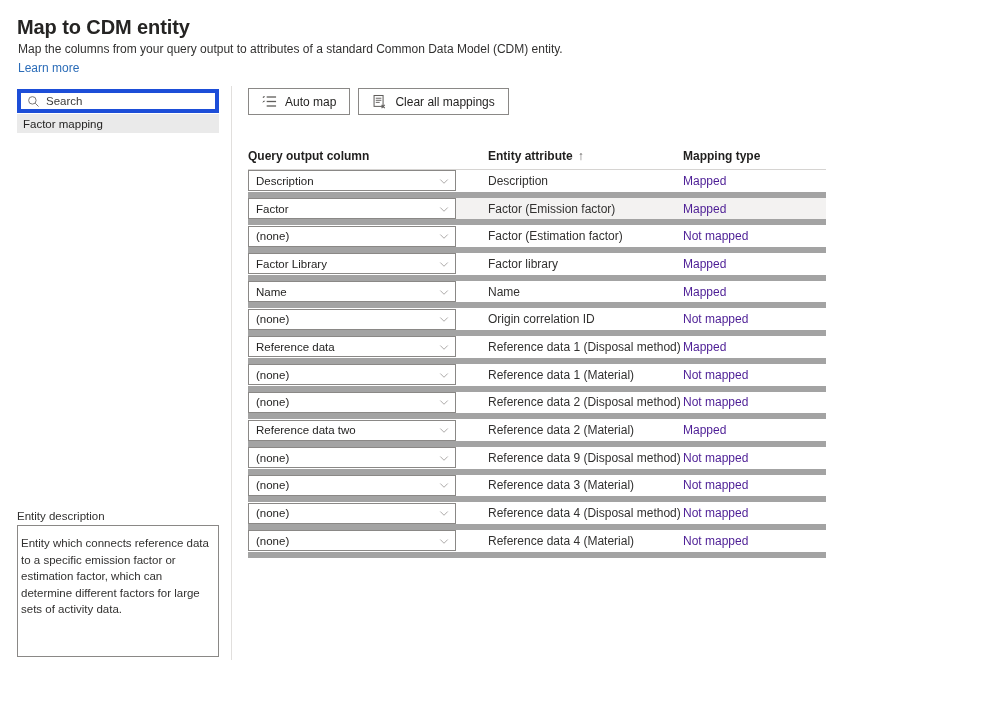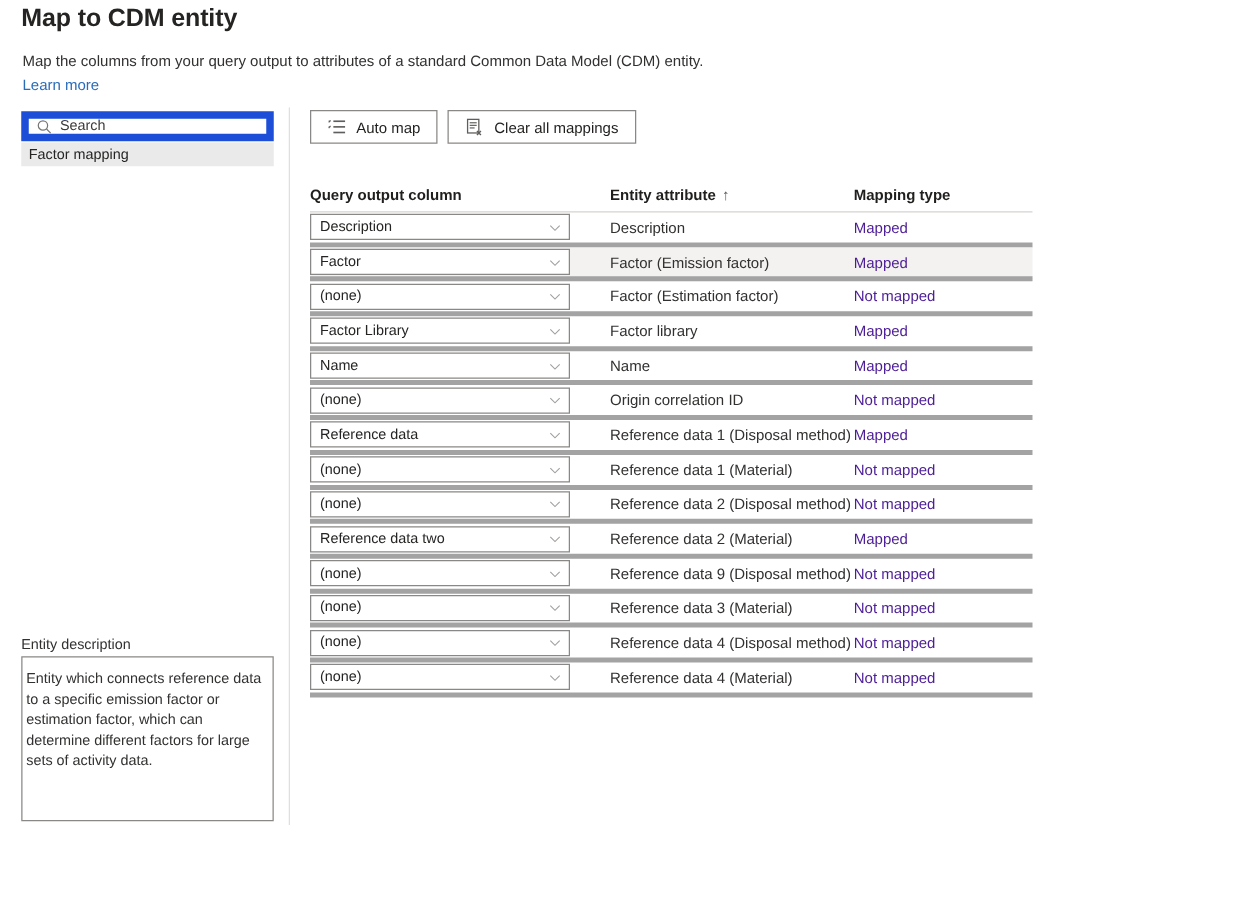--- a/index.html
+++ b/index.html
@@ -8,38 +8,38 @@
     width: 1002px; height: 720px;
     background: #ffffff;
     font-family: "Liberation Sans", sans-serif;
     color: #201f1e;
     overflow: hidden;
   }
   #root { position: relative; width: 1002px; height: 720px; }
 
   
   .page-title {
-    position: absolute; left: 17px; top: 4px;
+    position: absolute; left: 17px; top: 16px;
     font-size: 20px; font-weight: 600; letter-spacing: -0.1px;
     color: #252423;
   }
   .page-subtitle {
     position: absolute; left: 18px; top: 42px;
     font-size: 12px; color: #323130;
   }
   .learn-more {
     position: absolute; left: 18px; top: 61px;
     font-size: 12px; color: #2b6cb8; text-decoration: none; cursor: pointer;
   }
 
   
   .search-box {
     position: absolute; left: 17px; top: 89px;
     width: 202px; height: 24px;
-    border: 6px solid #1d4ed8; background: #ffffff;
+    border: 4px solid #1d4ed8; background: #ffffff;
     display: flex; align-items: center; padding: 0 6px;
   }
   .search-icon { width: 13px; height: 13px; flex: 0 0 13px; margin-right: 6px; opacity: .85; }
   .search-placeholder { font-size: 11.5px; color: #3b3a39; }
 
   .sidebar-item {
     position: absolute; left: 17px; top: 114px;
     width: 202px; height: 19px;
     background: #eaeaea;
     display: flex; align-items: center;
@@ -85,21 +85,21 @@
     font-size: 12px; font-weight: 600; color: #201f1e;
   }
   .col-a { width: 240px; flex: 0 0 240px; }
   .col-b { width: 195px; flex: 0 0 195px; }
   .col-c { width: 143px; flex: 0 0 143px; }
   .sort-arrow { display: inline-block; margin-left: 5px; font-size: 12px; color: #605e5c; font-weight: 400; }
 
   .trow {
     display: flex; align-items: center;
     height: 27.7px;
-    border-bottom: 4px solid #a3a3a3;
+    border-bottom: 6px solid #a3a3a3;
     font-size: 12px; color: #323130;
   }
   .trow.selected { background: #f3f2f1; justify-content: center; }
 
   .dd {
     position: relative;
     width: 208px; height: 21px;
     border: 1px solid #8a8886; background: #ffffff;
     display: flex; align-items: center;
     padding: 0 22px 0 7px;

